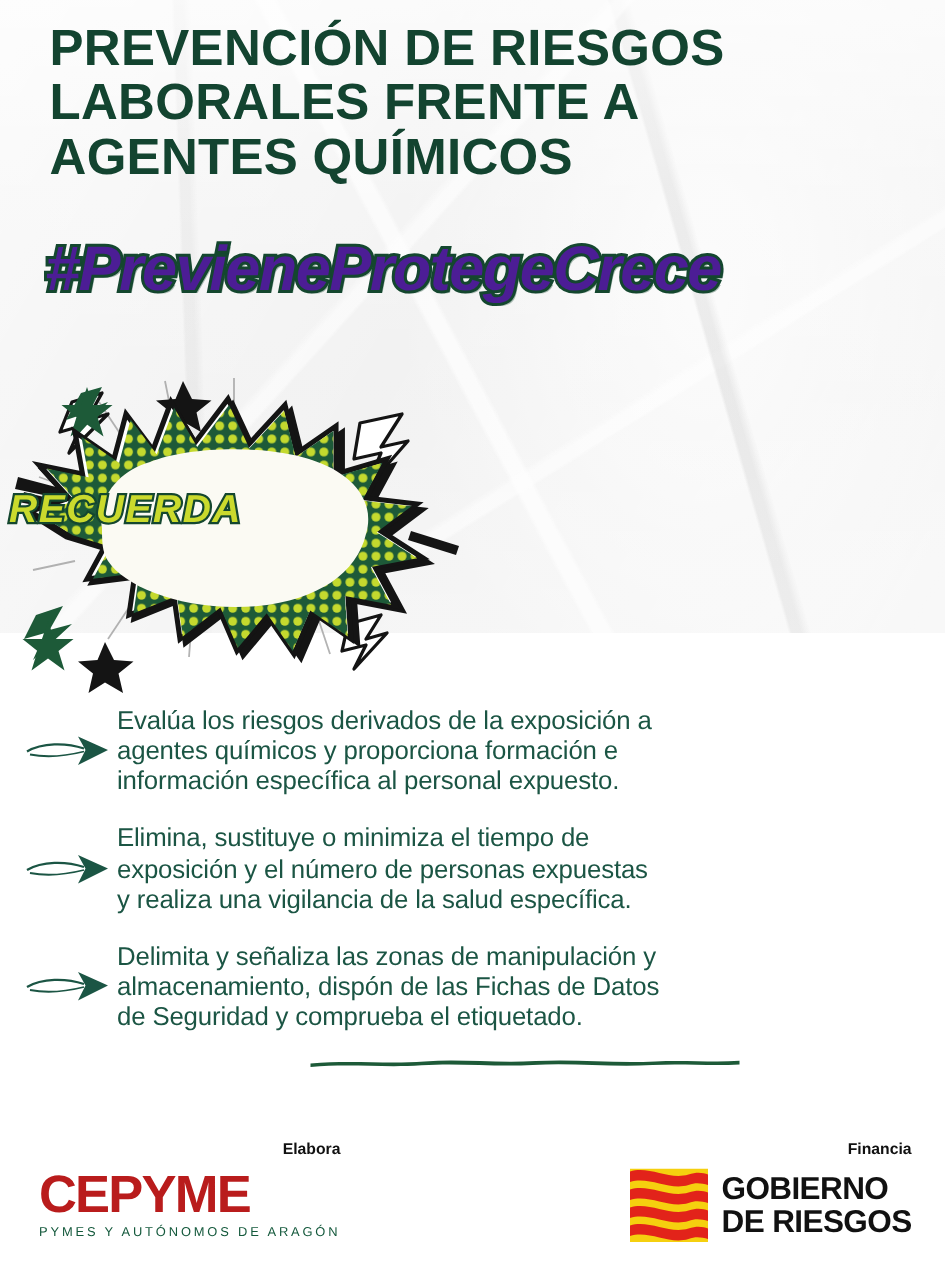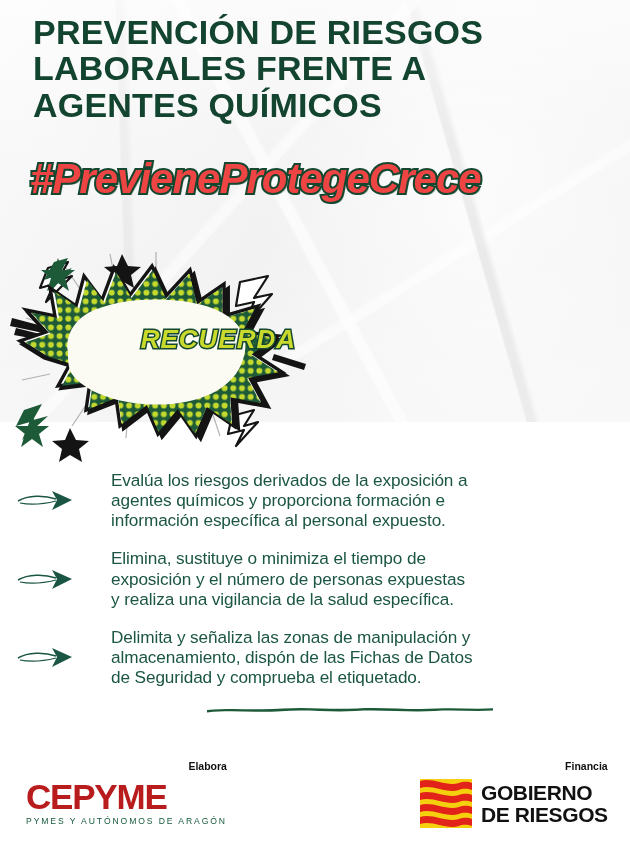--- a/index.html
+++ b/index.html
@@ -49,42 +49,42 @@
     line-height:1.07;
     letter-spacing:.2px;
     white-space:pre-line;
   }
 
   
   .hashtag{
     position:absolute; left:30px; top:155px;
     font-size:42px; font-weight:bold; font-style:italic;
     letter-spacing:-1px;
-    color:#ef4444;
+    color:#4c1d95;
     -webkit-text-stroke:4px #14472f;
     paint-order:stroke fill;
     text-shadow:2px 2px 0 rgba(20,71,47,.35);
   }
 
   
   .burst{ position:absolute; left:6px; top:240px; width:310px; height:210px; }
   .burst svg{ display:block; width:310px; height:210px; overflow:visible; }
   .recuerda{
     position:absolute; left:0; top:84px; width:290px;
-    text-align:right;
+    text-align:left;
     font-size:26px; font-weight:bold; font-style:italic;
     letter-spacing:1px;
     color:#cada2d;
     -webkit-text-stroke:3px #14472f;
     paint-order:stroke fill;
   }
 
   
   .bullets{ position:absolute; left:0; top:470px; width:630px; }
-  .bullet{ position:relative; display:flex; align-items:center; margin-bottom:18px;gap:33px; }
+  .bullet{ position:relative; display:flex; align-items:center; margin-bottom:18px; }
   .arrow{ width:78px; flex:0 0 78px; padding-left:16px; }
   .arrow svg{ display:block; }
   .btext{
     color:#1b5544;
     font-size:17.2px;
     line-height:1.17;
     white-space:pre-line;
     letter-spacing:-.1px;
   }
 

